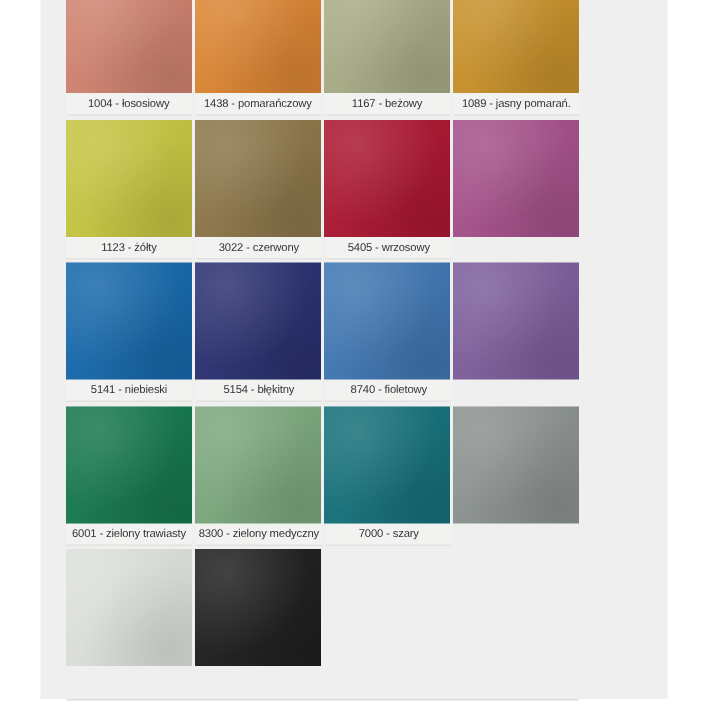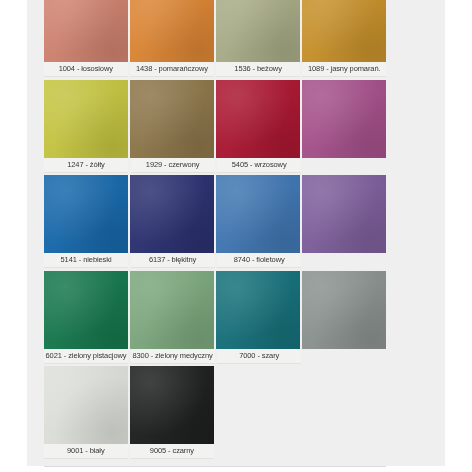--- a/index.html
+++ b/index.html
@@ -124,43 +124,43 @@
           <div class="swatch-cell" title="beżowy" style="background: rgb(168, 172, 134);">
             <span class="tex"></span>
           </div>
           <div class="swatch-cell" title="jasny pomarań." style="background: rgb(200, 145, 42);">
             <span class="tex"></span>
           </div>
         </div>
         <div class="row-labels">
           <div class="label-cell">1004 - łososiowy</div>
           <div class="label-cell">1438 - pomarańczowy</div>
-          <div class="label-cell">1536 - beżowy</div>
+          <div class="label-cell">1167 - beżowy</div>
           <div class="label-cell">1089 - jasny pomarań.</div>
         </div>
       </div>
       <div class="row-gap"></div>
       <div class="swatch-row">
         <div class="row-colors">
           <div class="swatch-cell" title="żółty" style="background: rgb(197, 197, 65);">
             <span class="tex"></span>
           </div>
           <div class="swatch-cell" title="brązowy" style="background: rgb(140, 118, 73);">
             <span class="tex"></span>
           </div>
           <div class="swatch-cell" title="czerwony" style="background: rgb(171, 22, 49);">
             <span class="tex"></span>
           </div>
           <div class="swatch-cell" title="wrzosowy" style="background: rgb(165, 80, 138);">
             <span class="tex"></span>
           </div>
         </div>
         <div class="row-labels">
-          <div class="label-cell">1247 - żółty</div>
-          <div class="label-cell">1929 - czerwony</div>
+          <div class="label-cell">1123 - żółty</div>
+          <div class="label-cell">3022 - czerwony</div>
           <div class="label-cell">5405 - wrzosowy</div>
         </div>
       </div>
       <div class="row-gap"></div>
       <div class="swatch-row">
         <div class="row-colors">
           <div class="swatch-cell" title="niebieski" style="background: rgb(22, 104, 171);">
             <span class="tex"></span>
           </div>
           <div class="swatch-cell" title="granatowy" style="background: rgb(42, 48, 112);">
@@ -168,63 +168,57 @@
           </div>
           <div class="swatch-cell" title="błękitny" style="background: rgb(63, 118, 178);">
             <span class="tex"></span>
           </div>
           <div class="swatch-cell" title="fioletowy" style="background: rgb(125, 94, 155);">
             <span class="tex"></span>
           </div>
         </div>
         <div class="row-labels">
           <div class="label-cell">5141 - niebieski</div>
-          <div class="label-cell">6137 - błękitny</div>
+          <div class="label-cell">5154 - błękitny</div>
           <div class="label-cell">8740 - fioletowy</div>
         </div>
       </div>
       <div class="row-gap"></div>
       <div class="swatch-row">
         <div class="row-colors">
           <div class="swatch-cell" title="zielony trawiasty" style="background: rgb(21, 119, 76);">
             <span class="tex"></span>
           </div>
           <div class="swatch-cell" title="zielony pistacjowy" style="background: rgb(123, 167, 124);">
             <span class="tex"></span>
           </div>
           <div class="swatch-cell" title="zielony medyczny" style="background: rgb(21, 112, 122);">
             <span class="tex"></span>
           </div>
           <div class="swatch-cell" title="szary" style="background: rgb(139, 146, 144);">
             <span class="tex"></span>
           </div>
         </div>
         <div class="row-labels">
-          <div class="label-cell">6021 - zielony pistacjowy</div>
+          <div class="label-cell">6001 - zielony trawiasty</div>
           <div class="label-cell">8300 - zielony medyczny</div>
           <div class="label-cell">7000 - szary</div>
         </div>
       </div>
       <div class="row-gap"></div>
       <div class="swatch-row">
         <div class="row-colors">
           <div class="swatch-cell" title="biały" style="background: rgb(221, 225, 218);">
             <span class="tex"></span>
           </div>
           <div class="swatch-cell" title="czarny" style="background: rgb(29, 31, 30);">
             <span class="tex"></span>
           </div>
           <div class="swatch-cell empty" title=""></div>
           <div class="swatch-cell empty" title=""></div>
         </div>
-        <div class="row-labels">
-          <div class="label-cell">9001 - biały</div>
-          <div class="label-cell">9005 - czarny</div>
-          <div class="label-cell empty"></div>
-          <div class="label-cell empty"></div>
-        </div>
       </div>
       <div class="row-gap"></div>
     </div>
 
   <div id="bottom-rule"></div>
 
 </div>
 
 </body></html>

